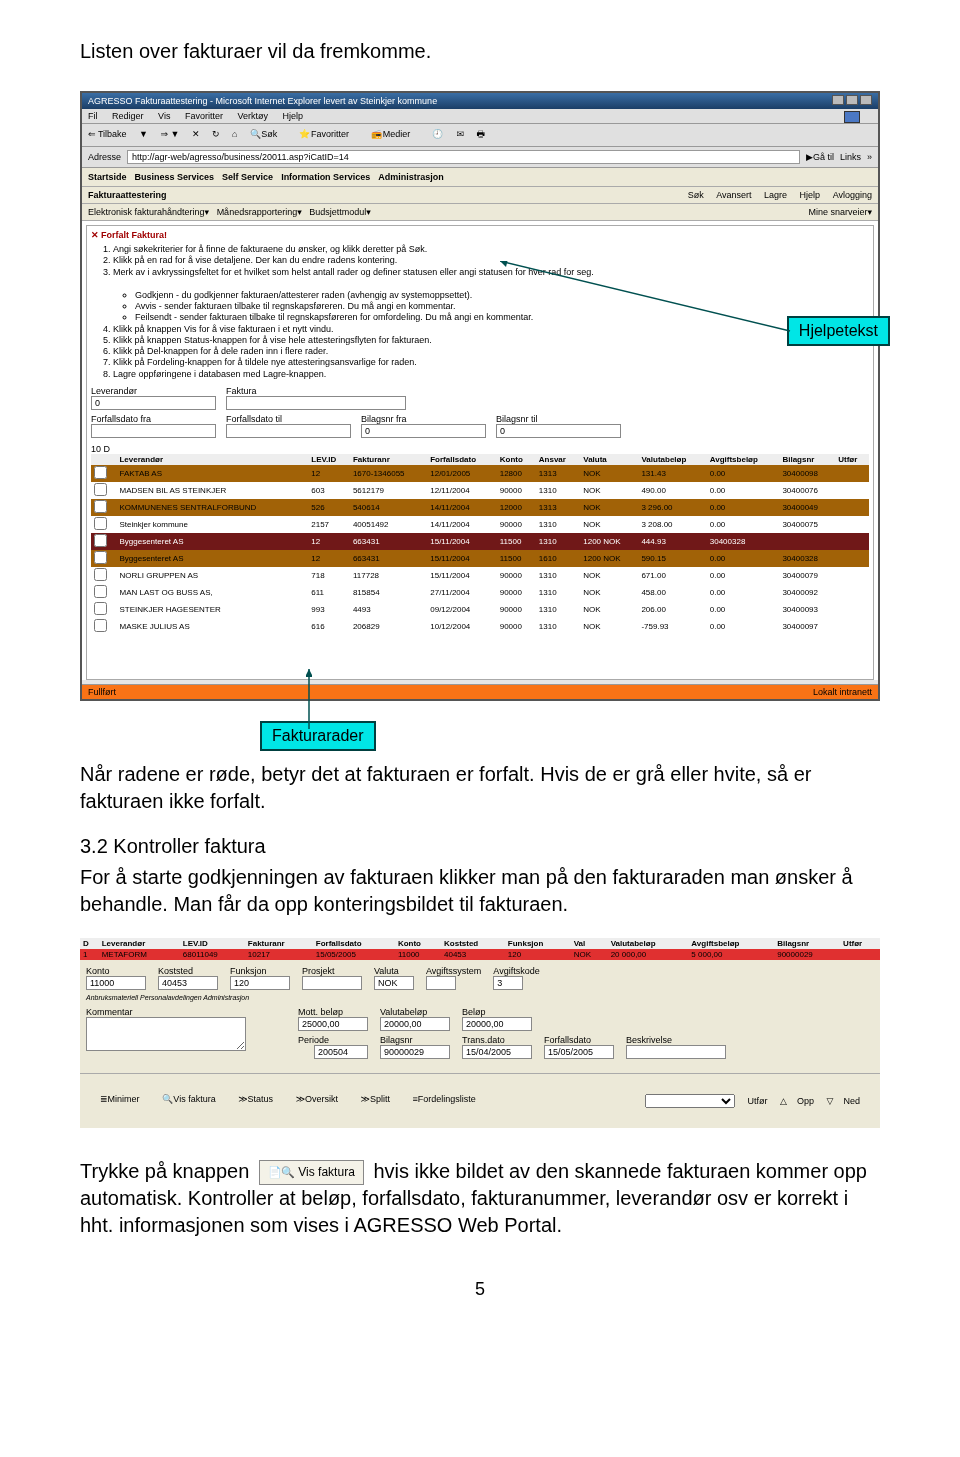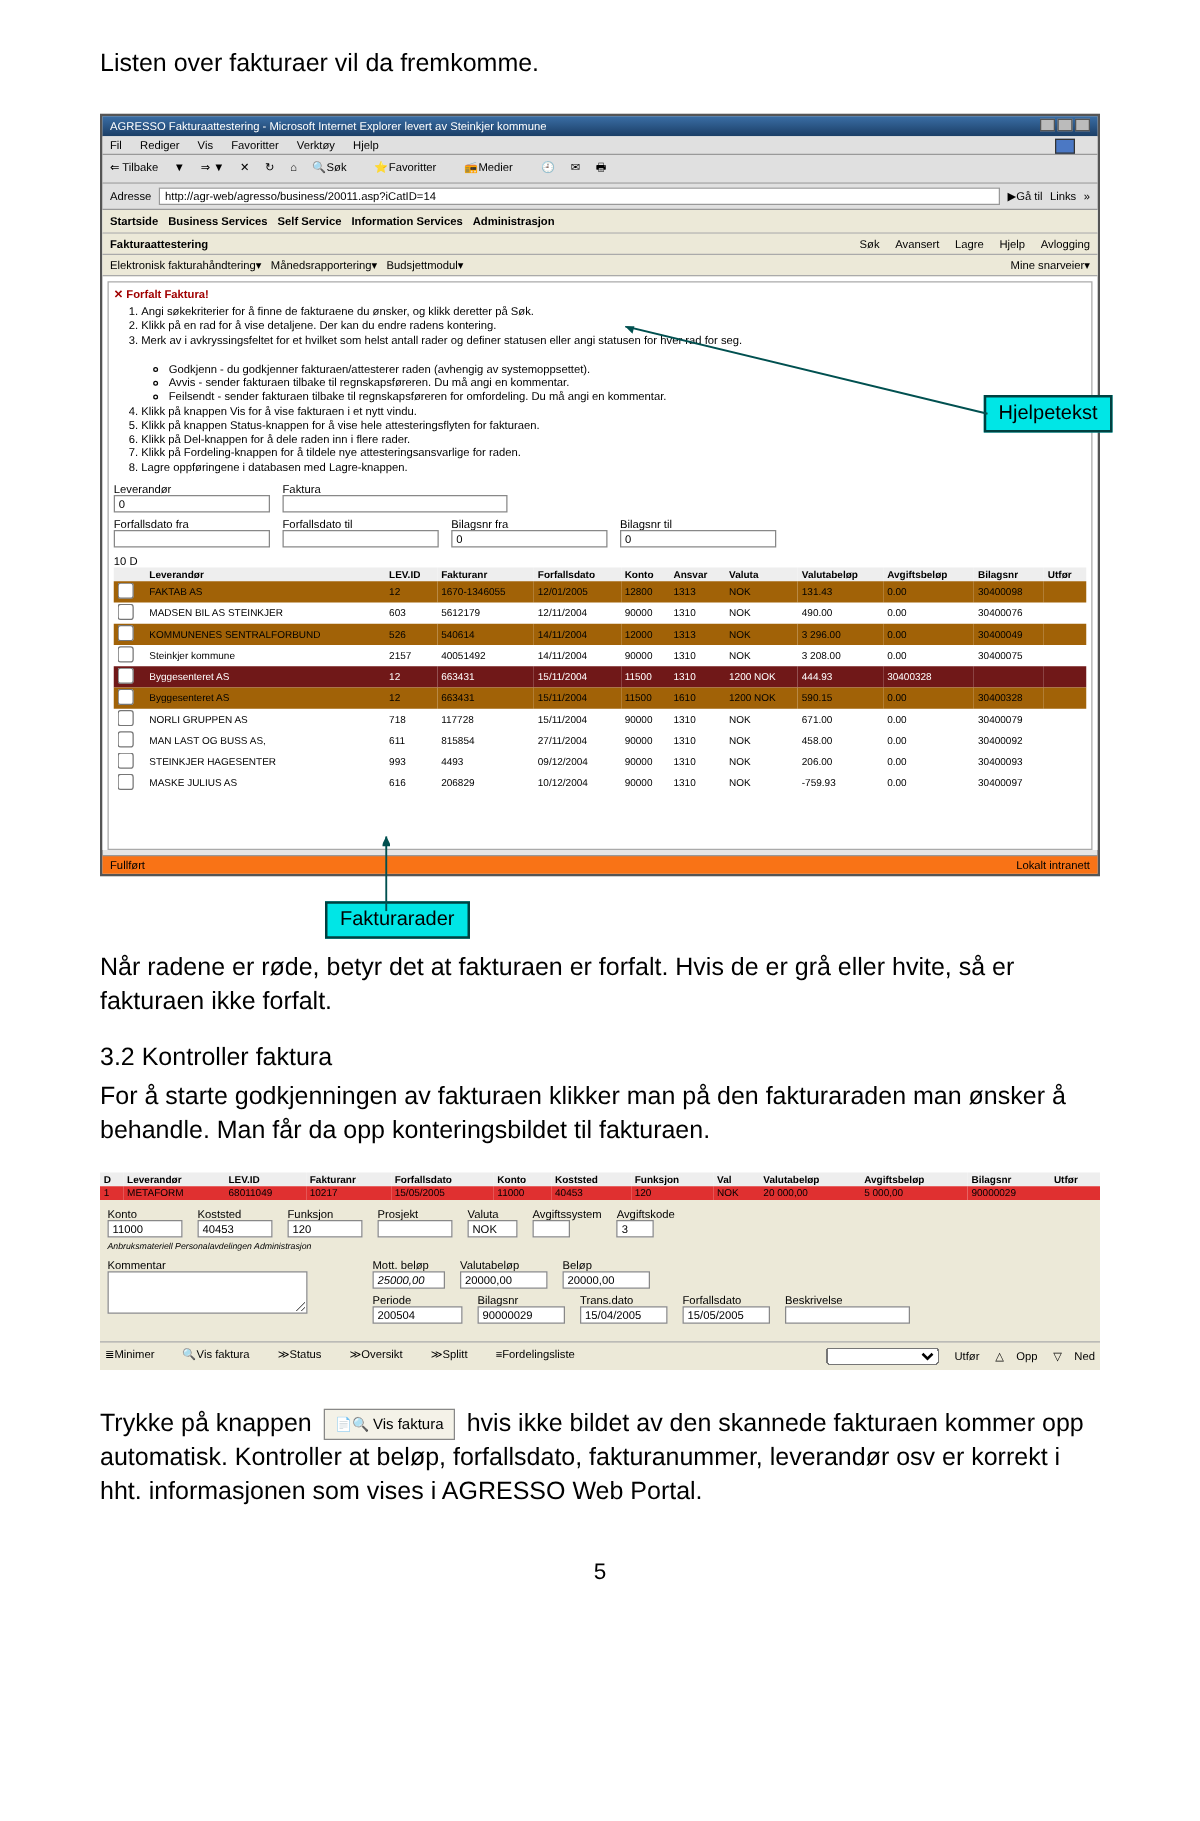--- a/index.html
+++ b/index.html
@@ -40,21 +40,21 @@
   .para { font-size:20px; line-height:1.35; margin-bottom:20px; }
   .h3 { font-size:20px; margin:12px 0 6px 0; }
   .detail-area { border:0; margin:10px 0 30px 0; font-size:9px; }
   .detail-table-wrap { background:#fff; }
   .hdrrow { background:#fff; font-weight:bold; }
   .redrow { background:#e03030; }
   .form-area { background:#ece9d8; padding:6px; }
   .form-area .row { display:flex; gap:12px; margin-bottom:4px; }
   .form-area label { font-size:9px; display:block; }
   .form-area input { font-size:9px; padding:1px 3px; border:1px solid #888; background:#fff; }
-  .form-toolbar { background:#ece9d8; padding:4px; border-top:1px solid #aaa; display:flex; justify-content:space-between; }
+  .form-toolbar { background:#ece9d8; padding:20px; border-top:1px solid #aaa; display:flex; justify-content:space-between; }
   .form-toolbar .l span { margin-right:10px; font-size:9px; }
   .form-toolbar .r span { margin-left:10px; font-size:9px; }
   .inline-btn { display:inline-block; vertical-align:middle; border:1px solid #888; background:#f4f2e8; padding:3px 8px; font-size:12px; margin:0 4px; }
   .inline-btn .ico { font-size:11px; margin-right:3px; }
   .footer-pg { text-align:center; margin-top:40px; font-size:18px; }
 </style>
 </head>
 <body>
 
 <p class="intro">Listen over fakturaer vil da fremkomme.</p>
@@ -401,26 +401,26 @@
       <div><label>Prosjekt</label><input style="width: 60px;" value=""></div>
       <div><label>Valuta</label><input style="width: 40px;" value="NOK"></div>
       <div><label>Avgiftssystem</label><input style="width: 30px;" value=""></div>
       <div><label>Avgiftskode</label><input style="width: 30px;" value="3"></div>
     </div>
     <div style="font-size:7px; font-style:italic; margin-bottom:6px">Anbruksmateriell   Personalavdelingen   Administrasjon</div>
     <div class="row">
       <div><label>Kommentar</label><textarea style="width: 160px; height: 34px; font-size: 9px; border: 1px solid rgb(136, 136, 136);"></textarea></div>
       <div style="margin-left:40px">
         <div class="row">
-          <div><label>Mott. beløp</label><input style="width: 58px; font-style: italic;" value="25000,00"></div>
+          <div><label>Mott. beløp</label><input style="width: 70px;" value="25000,00"></div>
           <div><label>Valutabeløp</label><input style="width: 70px;" value="20000,00"></div>
           <div><label>Beløp</label><input style="width: 70px;" value="20000,00"></div>
         </div>
         <div class="row">
-          <div><label>Periode</label><input style="width: 72px;" value="200504"></div>
+          <div><label>Periode</label><input style="width: 54px; margin-left: 16px;" value="200504"></div>
           <div><label>Bilagsnr</label><input style="width: 70px;" value="90000029"></div>
           <div><label>Trans.dato</label><input style="width: 70px;" value="15/04/2005"></div>
           <div><label>Forfallsdato</label><input style="width: 70px;" value="15/05/2005"></div>
           <div><label>Beskrivelse</label><input style="width: 100px;" value=""></div>
         </div>
       </div>
     </div>
   </div>
   <div class="form-toolbar">
     <div class="l">

